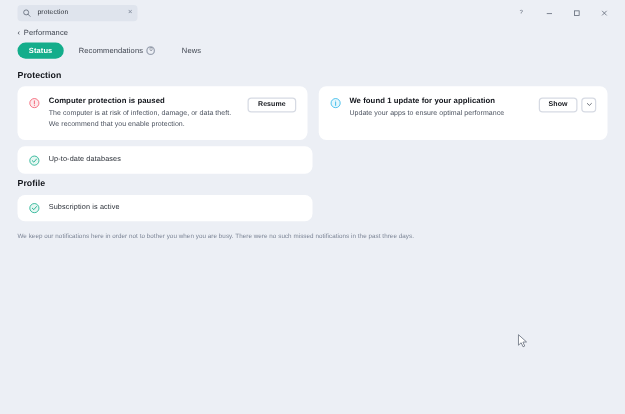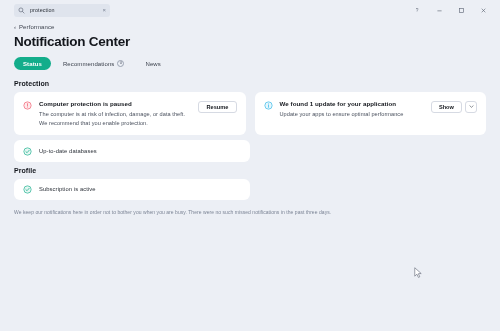--- a/index.html
+++ b/index.html
@@ -335,21 +335,20 @@
     </div>
   </div>
 
   <div class="content">
 
     <div class="breadcrumb">
       <span class="breadcrumb-chevron">‹</span>
       <span class="breadcrumb-label">Performance</span>
     </div>
 
-    <div class="page-title">Notification Center</div>
 
     <div class="tabs">
       <div class="tab active">
         <span>Status</span>
       </div>
       <div class="tab">
         <span>Recommendations</span>
         <span class="tab-badge">0</span>
       </div>
       <div class="tab">

